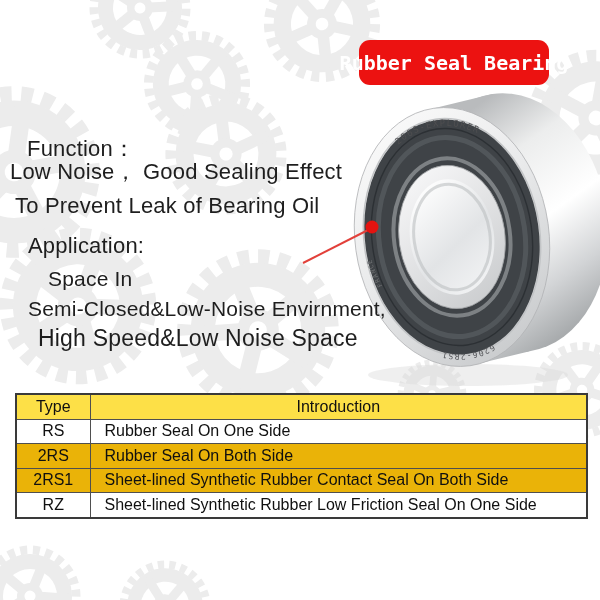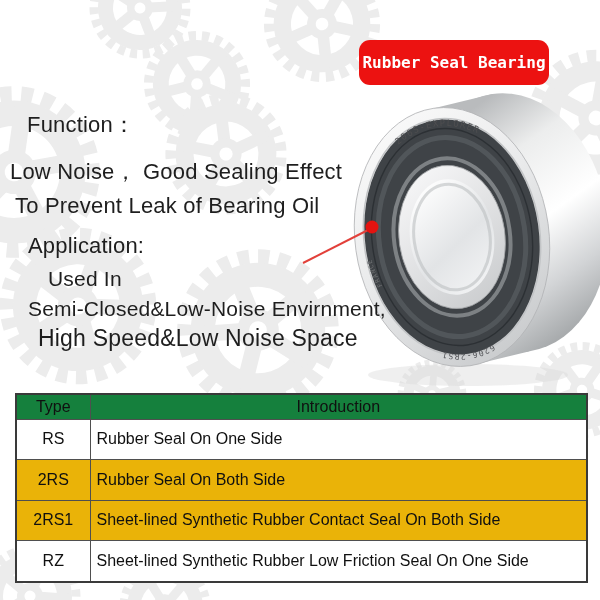--- a/index.html
+++ b/index.html
@@ -14,51 +14,51 @@
   #gear-bg{width:600px;height:600px;z-index:0;}
 
   
   #bearing-wrap{left:300px;top:85px;width:300px;height:312px;z-index:1;}
 
   
   .info-line{
     position:absolute;z-index:2;color:#1e1e1e;white-space:nowrap;
     font-size:22px;line-height:1.15;letter-spacing:.2px;
   }
-  .l1{left:27px;top:112px;}
+  .l1{left:27px;top:136px;}
   .l2{left:10px;top:159px;text-align:center;}
   .l3{left:15px;top:193px;}
   .l4{left:28px;top:233px;}
   .l5{left:48px;top:267px;font-size:21px;}
   .l6{left:28px;top:297px;font-size:21px;}
   .l7{left:38px;top:325px;font-size:23px;}
 
   
   #banner{
     position:absolute;left:359px;top:40px;width:190px;height:45px;z-index:3;
     background:#ec1211;border-radius:11px;
     display:flex;align-items:center;justify-content:center;
     color:#ffffff;font-family:"DejaVu Sans Mono", monospace;
-    font-size:16px;font-weight:bold;letter-spacing:0px;white-space:nowrap;
+    font-size:20px;font-weight:bold;letter-spacing:0px;white-space:nowrap;
   }
 
   
   #spec-table{
     position:absolute;left:15px;top:393px;width:573px;z-index:2;
     border-collapse:collapse;table-layout:fixed;
     font-size:16px;color:#101010;background:#ffffff;
     border:2px solid #3a3a3a;
   }
   #spec-table th,#spec-table td{
-    border:1px solid #4f4f4f;height:23.5px;padding:0 6px;
+    border:1px solid #4f4f4f;height:23.5px;padding:0 14px;
     font-weight:normal;overflow:hidden;white-space:nowrap;
   }
-  #spec-table th{background:#15803d;text-align:center;padding:0;}
+  #spec-table th{background:#fde047;text-align:center;padding:0;}
   #spec-table col.c-type{width:74px;}
-  #spec-table td.type{text-align:center;padding:8px;}
+  #spec-table td.type{text-align:center;padding:0;}
   #spec-table tr.alt td{background:#eab308;}
 </style>
 </head>
 <body>
 
 <svg id="gear-bg" class="layer" viewBox="0 0 600 600" aria-hidden="true">
   <defs>
     <g id="gear">
       <circle r="46" fill="none" stroke="#ececec" stroke-width="9" stroke-dasharray="7 5.6"></circle>
       <circle r="42" fill="#ececec"></circle>
@@ -153,21 +153,21 @@
 </svg>
 
 <div id="banner">
   <span>Rubber Seal Bearing</span>
 </div>
 
 <div class="info-line l1">Function：</div>
 <div class="info-line l2">Low Noise， Good Sealing Effect</div>
 <div class="info-line l3">To Prevent Leak of Bearing Oil</div>
 <div class="info-line l4">Application:</div>
-<div class="info-line l5">Used In</div>
+<div class="info-line l5">Space In</div>
 <div class="info-line l6">Semi-Closed&amp;Low-Noise Envirnment,</div>
 <div class="info-line l7">High Speed&amp;Low Noise Space</div>
 
 <table id="spec-table">
   <colgroup>
       <col class="c-type">
       <col>
     </colgroup>
   <thead>
     <tr>

